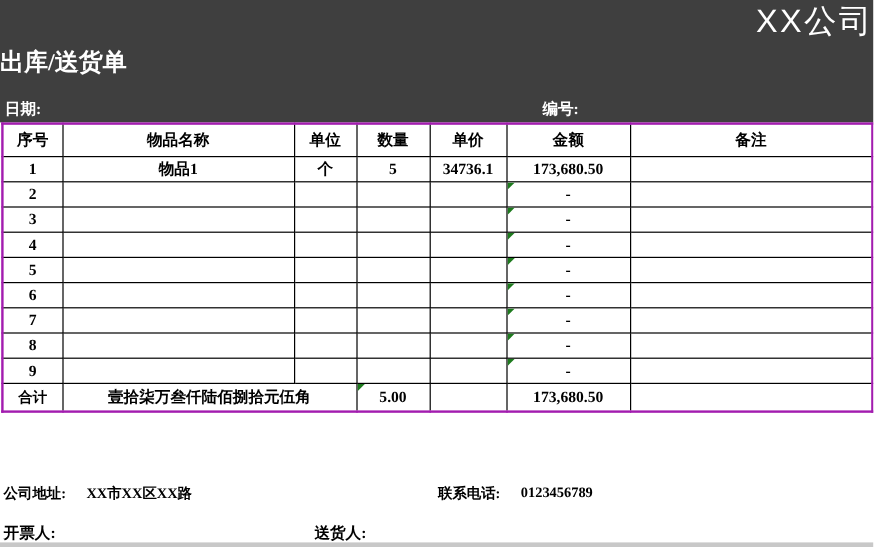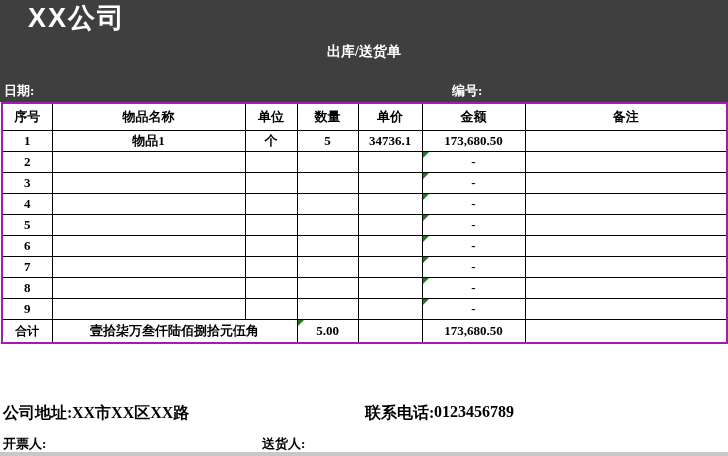--- a/index.html
+++ b/index.html
@@ -1,22 +1,22 @@
 <!DOCTYPE html>
 <html><head>
 <meta charset="utf-8">
 <style>
   html,body{margin:0;padding:0;background:#fff;}
   .canvas{position:relative;width:728px;height:456px;background:#ffffff;overflow:hidden;
           font-family:"Liberation Serif","DejaVu Serif",serif;color:#000;}
   
   .top{position:absolute;left:0;top:0;width:728px;height:102px;background:#3f3f3f;color:#fff;}
-  .company{margin-top:3px;text-align:left;font-family:"Liberation Sans","DejaVu Sans",sans-serif;
-           font-weight:700;font-size:27px;letter-spacing:2px;line-height:30px;padding-left:28px;}
-  .formtitle{margin-top:8px;text-align:center;font-weight:700;font-size:14px;line-height:22px;}
+  .company{margin-top:3px;text-align:right;font-family:"Liberation Sans","DejaVu Sans",sans-serif;
+           font-weight:400;font-size:27px;letter-spacing:2px;line-height:30px;padding-left:28px;}
+  .formtitle{margin-top:8px;text-align:left;font-weight:700;font-size:20px;line-height:22px;}
   .metaline{position:absolute;left:0;top:79px;width:632px;height:22px;font-size:13px;font-weight:700;}
   .date-label{position:absolute;left:4px;top:3px;}
   .number-label{position:absolute;left:452px;top:3px;}
   
   table.sheet{position:absolute;left:1px;top:102px;width:726px;border-collapse:collapse;
               table-layout:fixed;border:2px solid #a21caf;}
   table.sheet th,table.sheet td{border:1.5px solid #000;padding:0;font-size:13px;overflow:hidden;
               white-space:nowrap;vertical-align:middle;}
   table.sheet th{height:26px;font-weight:700;text-align:center;}
   table.sheet td{height:20px;font-weight:700;text-align:center;}
@@ -24,21 +24,21 @@
   tr.totalrow td{height:22px;}
   td.amt{text-align:right;padding-right:4px;}
   td.dash{text-align:right;padding-right:17px;}
   td.price{text-align:right;padding-right:3px;}
   td.qtytot{text-align:right;padding-right:5px;}
   td.words{font-size:13px;font-weight:700;text-align:center;}
   td.rel{position:relative;}
   .tri{position:absolute;top:0;left:0;width:0;height:0;
        border-top:6px solid #1e7b1e;border-right:6px solid transparent;}
   
-  .addrline{position:absolute;left:0;top:403px;width:728px;height:18px;font-size:16px;font-weight:700;}
+  .addrline{position:absolute;left:0;top:403px;width:728px;height:18px;font-size:12px;font-weight:700;}
   .addr-label{position:absolute;left:3px;top:0;}
   .addr-value{position:absolute;left:72px;top:0;}
   .phone-label{position:absolute;left:365px;top:0;}
   .phone-value{position:absolute;left:434px;top:0;}
   .signline{position:absolute;left:0;top:435px;width:728px;height:16px;font-size:13px;font-weight:700;}
   .issuer{position:absolute;left:3px;top:0;}
   .deliverer{position:absolute;left:250px;top:0;margin-left:12px;}
   .receiver{position:absolute;left:536px;top:0;margin-top:21px;}
   .bottomstrip{position:absolute;left:0;bottom:0;width:728px;height:4px;background:#c8c8c8;}
 </style>

